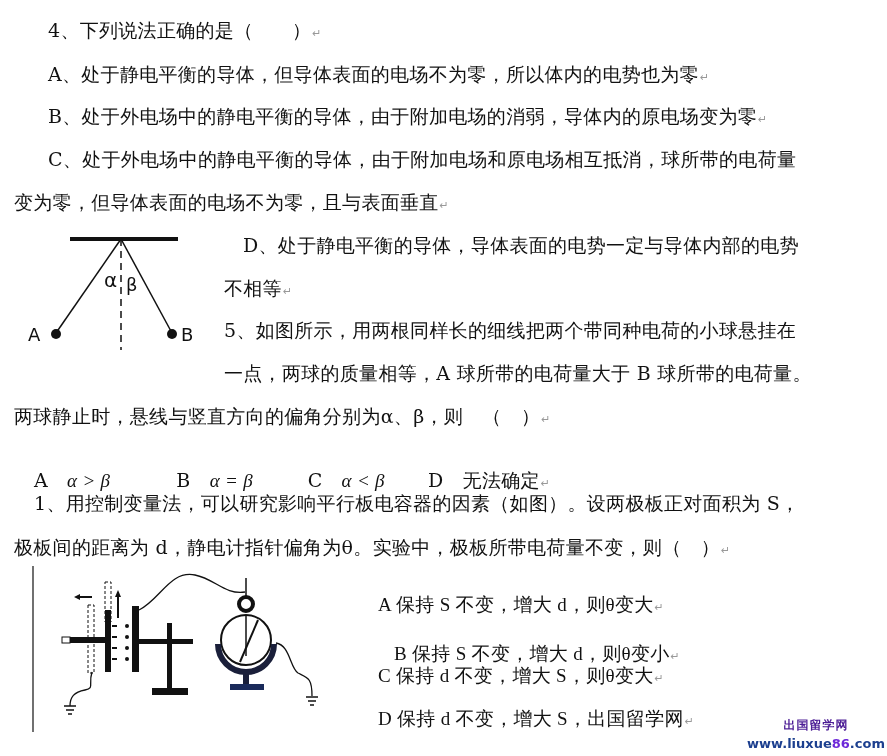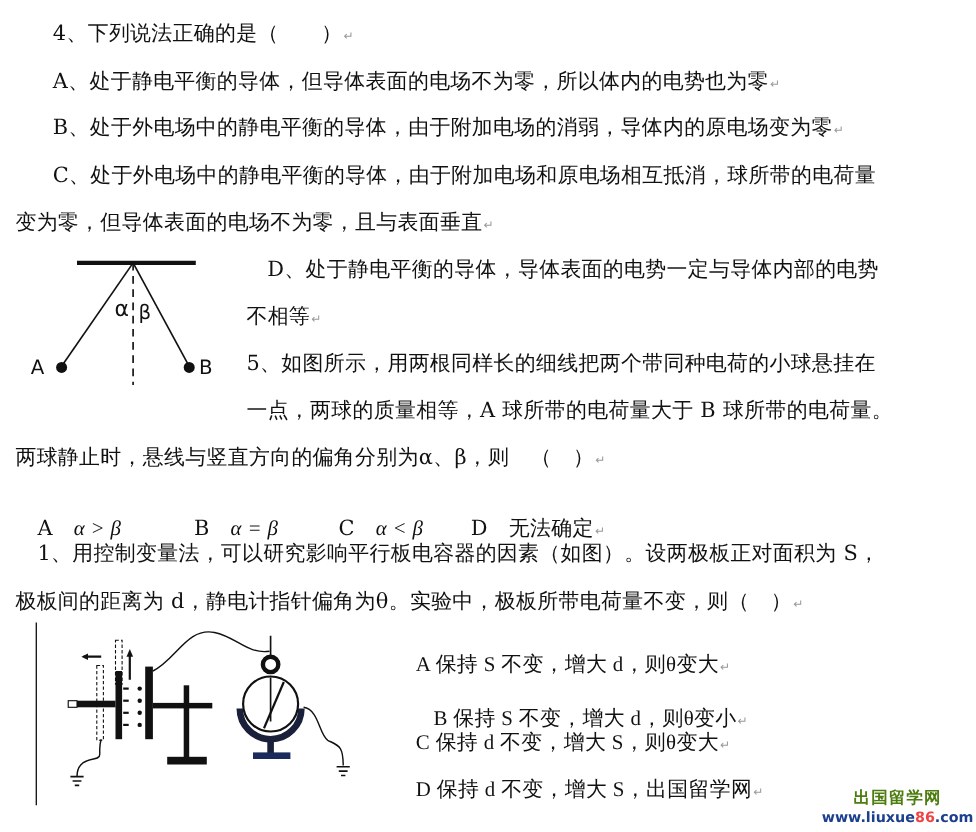--- a/index.html
+++ b/index.html
@@ -4,23 +4,23 @@
 <style>
   html, body { margin: 0; padding: 0; background: #ffffff; }
   body { width: 887px; height: 756px; position: relative; overflow: hidden;
          font-family: "DejaVu Serif", "Liberation Serif", serif; color: #111; }
   .line { position: absolute; font-size: 19px; line-height: 24px; white-space: nowrap; letter-spacing: 0.3px; }
   .para-mark { color: #999; font-size: 11px; margin-left: 1px; font-family: "DejaVu Sans", sans-serif; }
   .math { font-style: italic; font-family: "Liberation Serif", serif; }
   .opt { display: inline-block; }
   .fig { position: absolute; }
   .watermark { position: absolute; left: 745px; right: 0; top: 714px; text-align: center; }
-  .wm-title { font-family: "DejaVu Sans", sans-serif; font-size: 15px; font-weight: bold; color: #4d7c0f; letter-spacing: 1px; line-height: 22px; }
+  .wm-title { font-family: "DejaVu Sans", sans-serif; font-size: 12px; font-weight: bold; color: #4c1d95; letter-spacing: 1px; line-height: 22px; }
   .wm-url { font-family: "DejaVu Sans", sans-serif; font-size: 13px; font-weight: bold; color: #1c3f8f; line-height: 16px; }
-  .wm-url .hl { color: #ef4444; }
+  .wm-url .hl { color: #6d28d9; }
 </style>
 </head>
 <body>
 
 <div class="line" style="left:48px; top:18px;">
   <span>4、下列说法正确的是（　　）</span><span class="para-mark">↵</span>
 </div>
 <div class="line" style="left:48px; top:62px;">
   <span>A、处于静电平衡的导体，但导体表面的电场不为零，所以体内的电势也为零</span><span class="para-mark">↵</span>
 </div>

